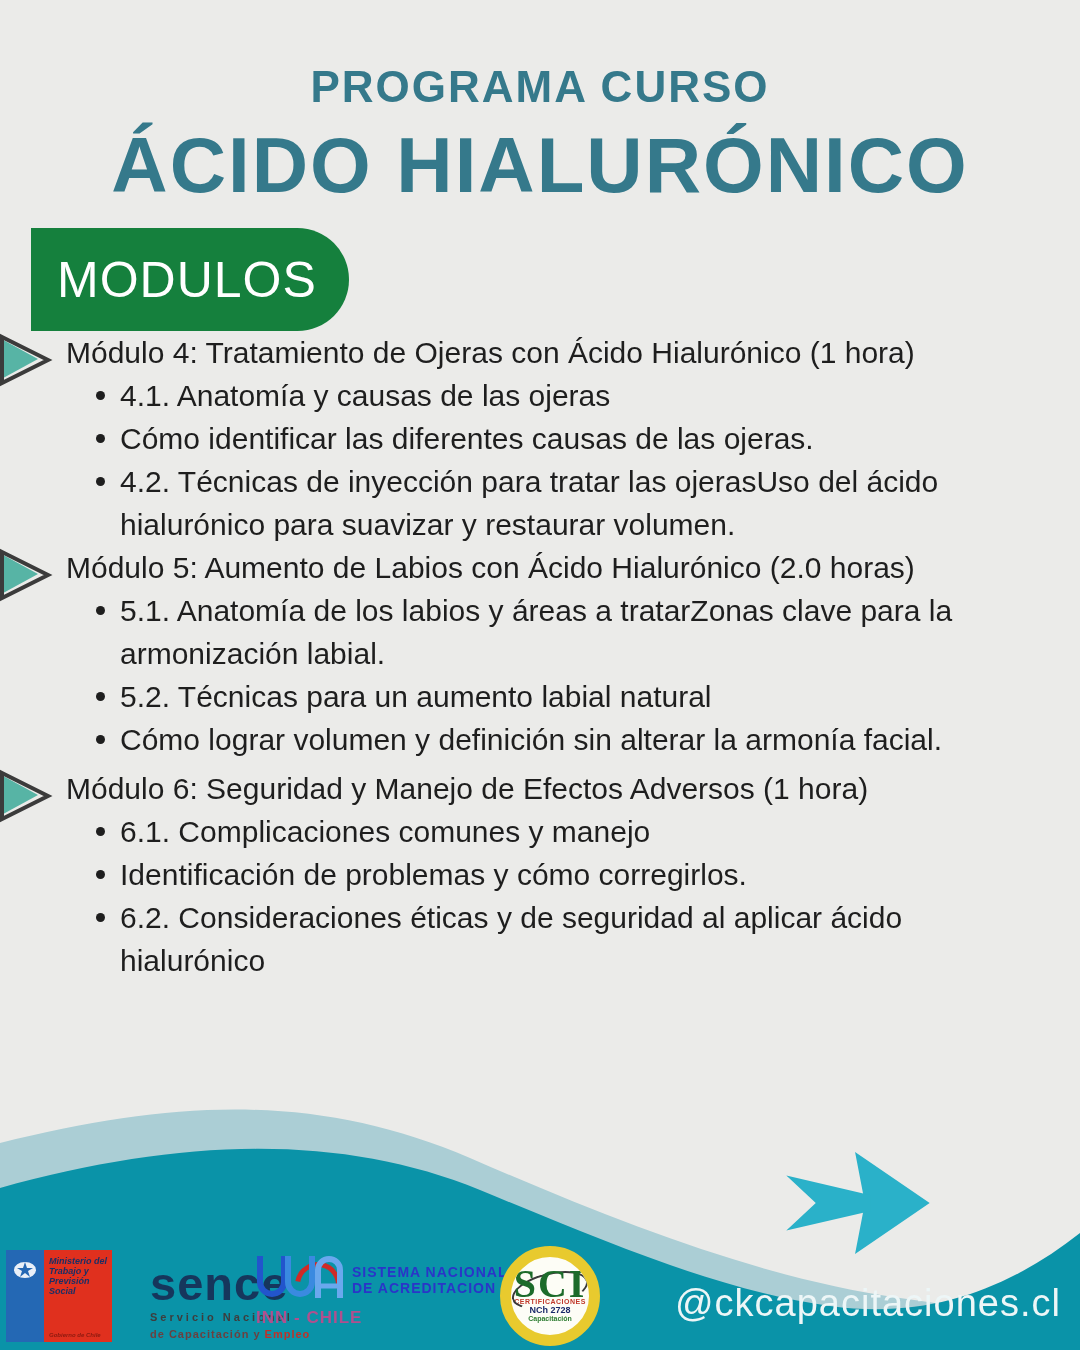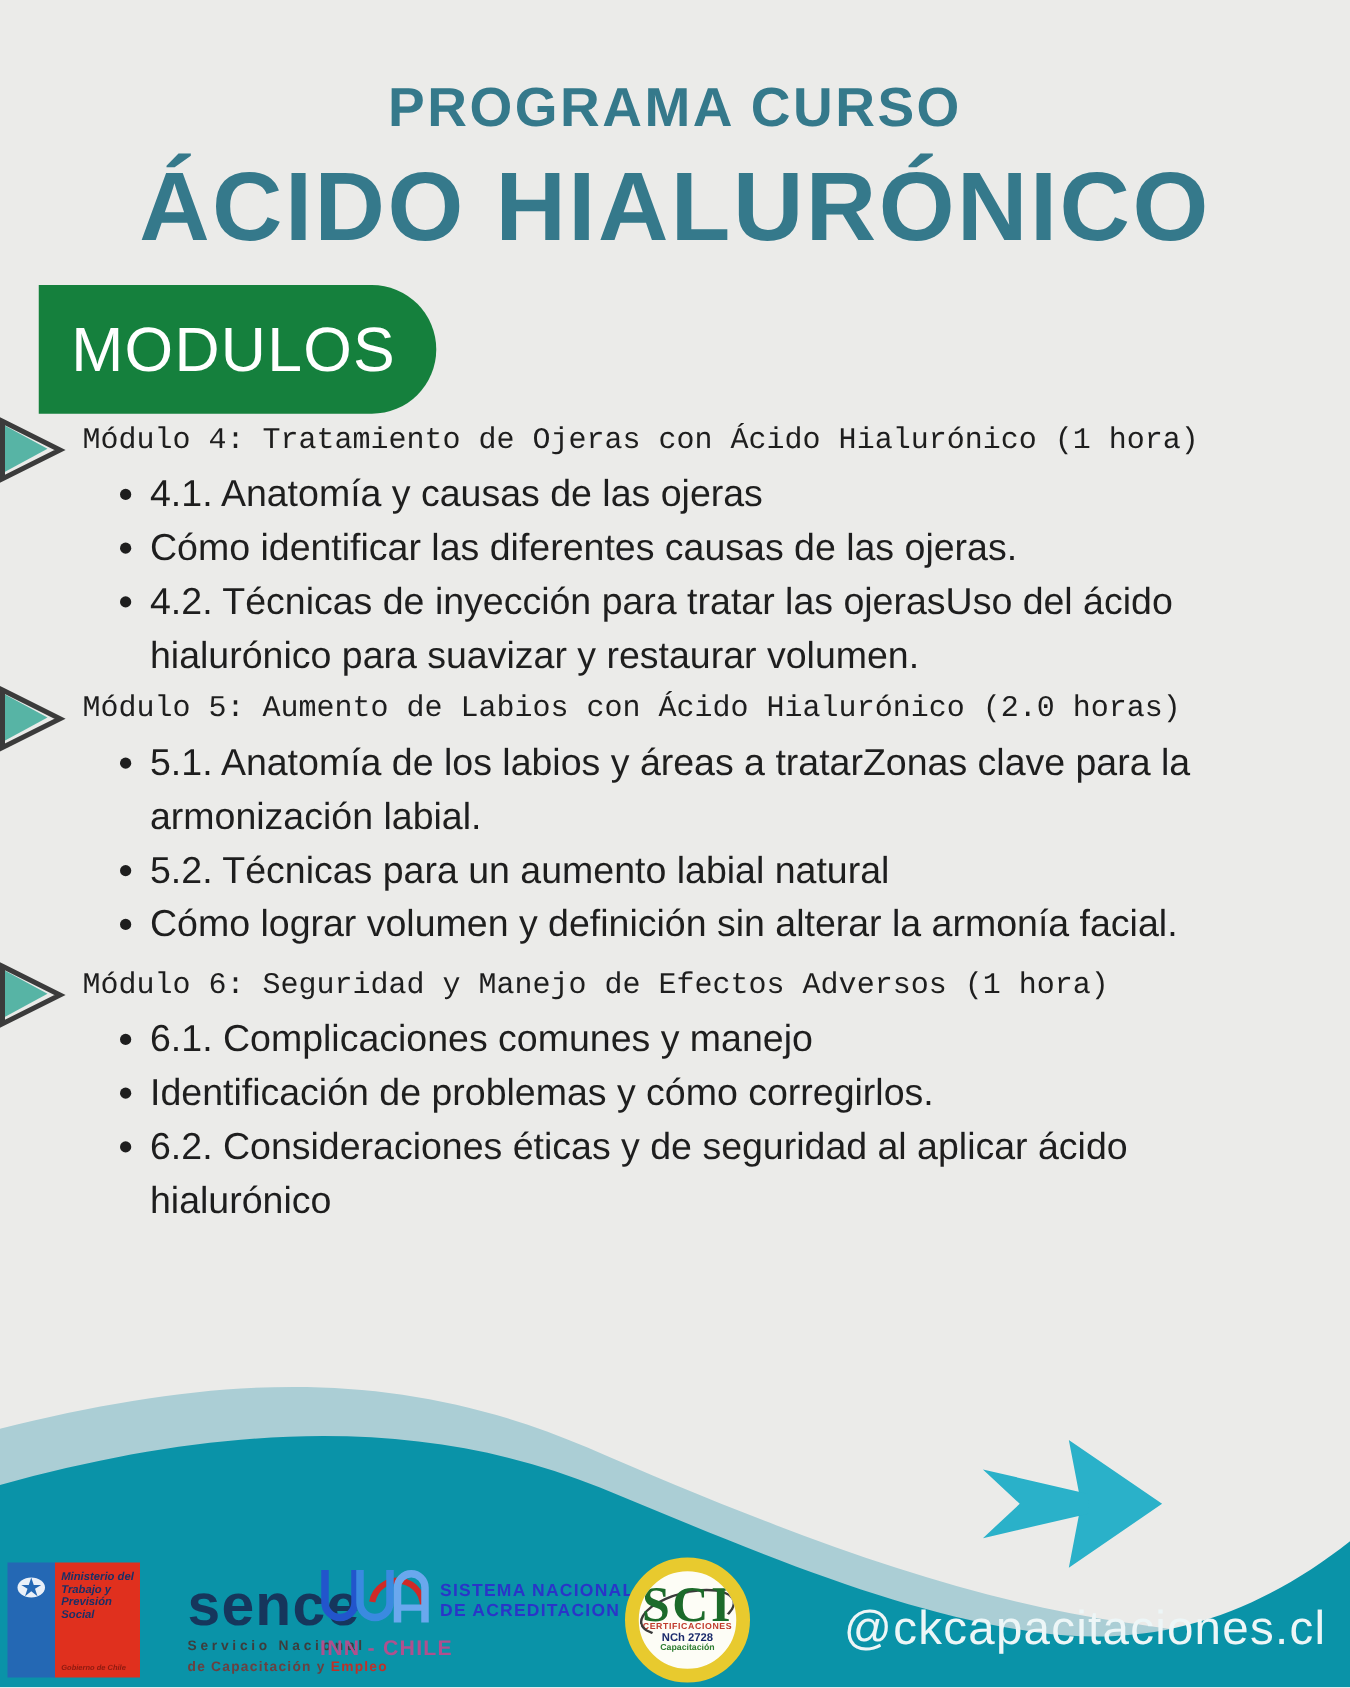--- a/index.html
+++ b/index.html
@@ -13,21 +13,21 @@
 
   
   .badge{position:absolute;top:228px;left:0;width:318px;height:103px;background:#15803d;
          border-radius:0 52px 52px 0;display:flex;align-items:center;margin-left:31px;}
   .badge span{color:#ffffff;font-size:50px;letter-spacing:1px;padding-left:26px;font-weight:400;}
 
   
   .content{position:absolute;top:331px;left:0;width:1010px;color:#1e1e1e;}
   .module{position:relative;}
   .module:last-child{margin-top:6px;}
-  .module-title{margin:0 0 0 66px;max-width:932px;font-size:24px;line-height:43px;font-weight:400;font-family:Liberation Mono, monospace;}
+  .module-title{margin:0 0 0 66px;max-width:932px;font-size:30px;line-height:43px;font-weight:400;}
   .marker{position:absolute;left:-8px;top:-2px;width:64px;height:60px;}
   .module-items{list-style:none;margin:0;padding:0 0 0 120px;max-width:868px;}
   .module-items li{position:relative;font-size:30px;line-height:43px;}
   .module-items li::before{content:"";position:absolute;left:-24px;top:17px;width:9px;height:9px;
                            border-radius:50%;background:#1e1e1e;}
 
   
   .wave-svg{position:absolute;left:0;bottom:0;width:1080px;height:265px;display:block;}
 
   

